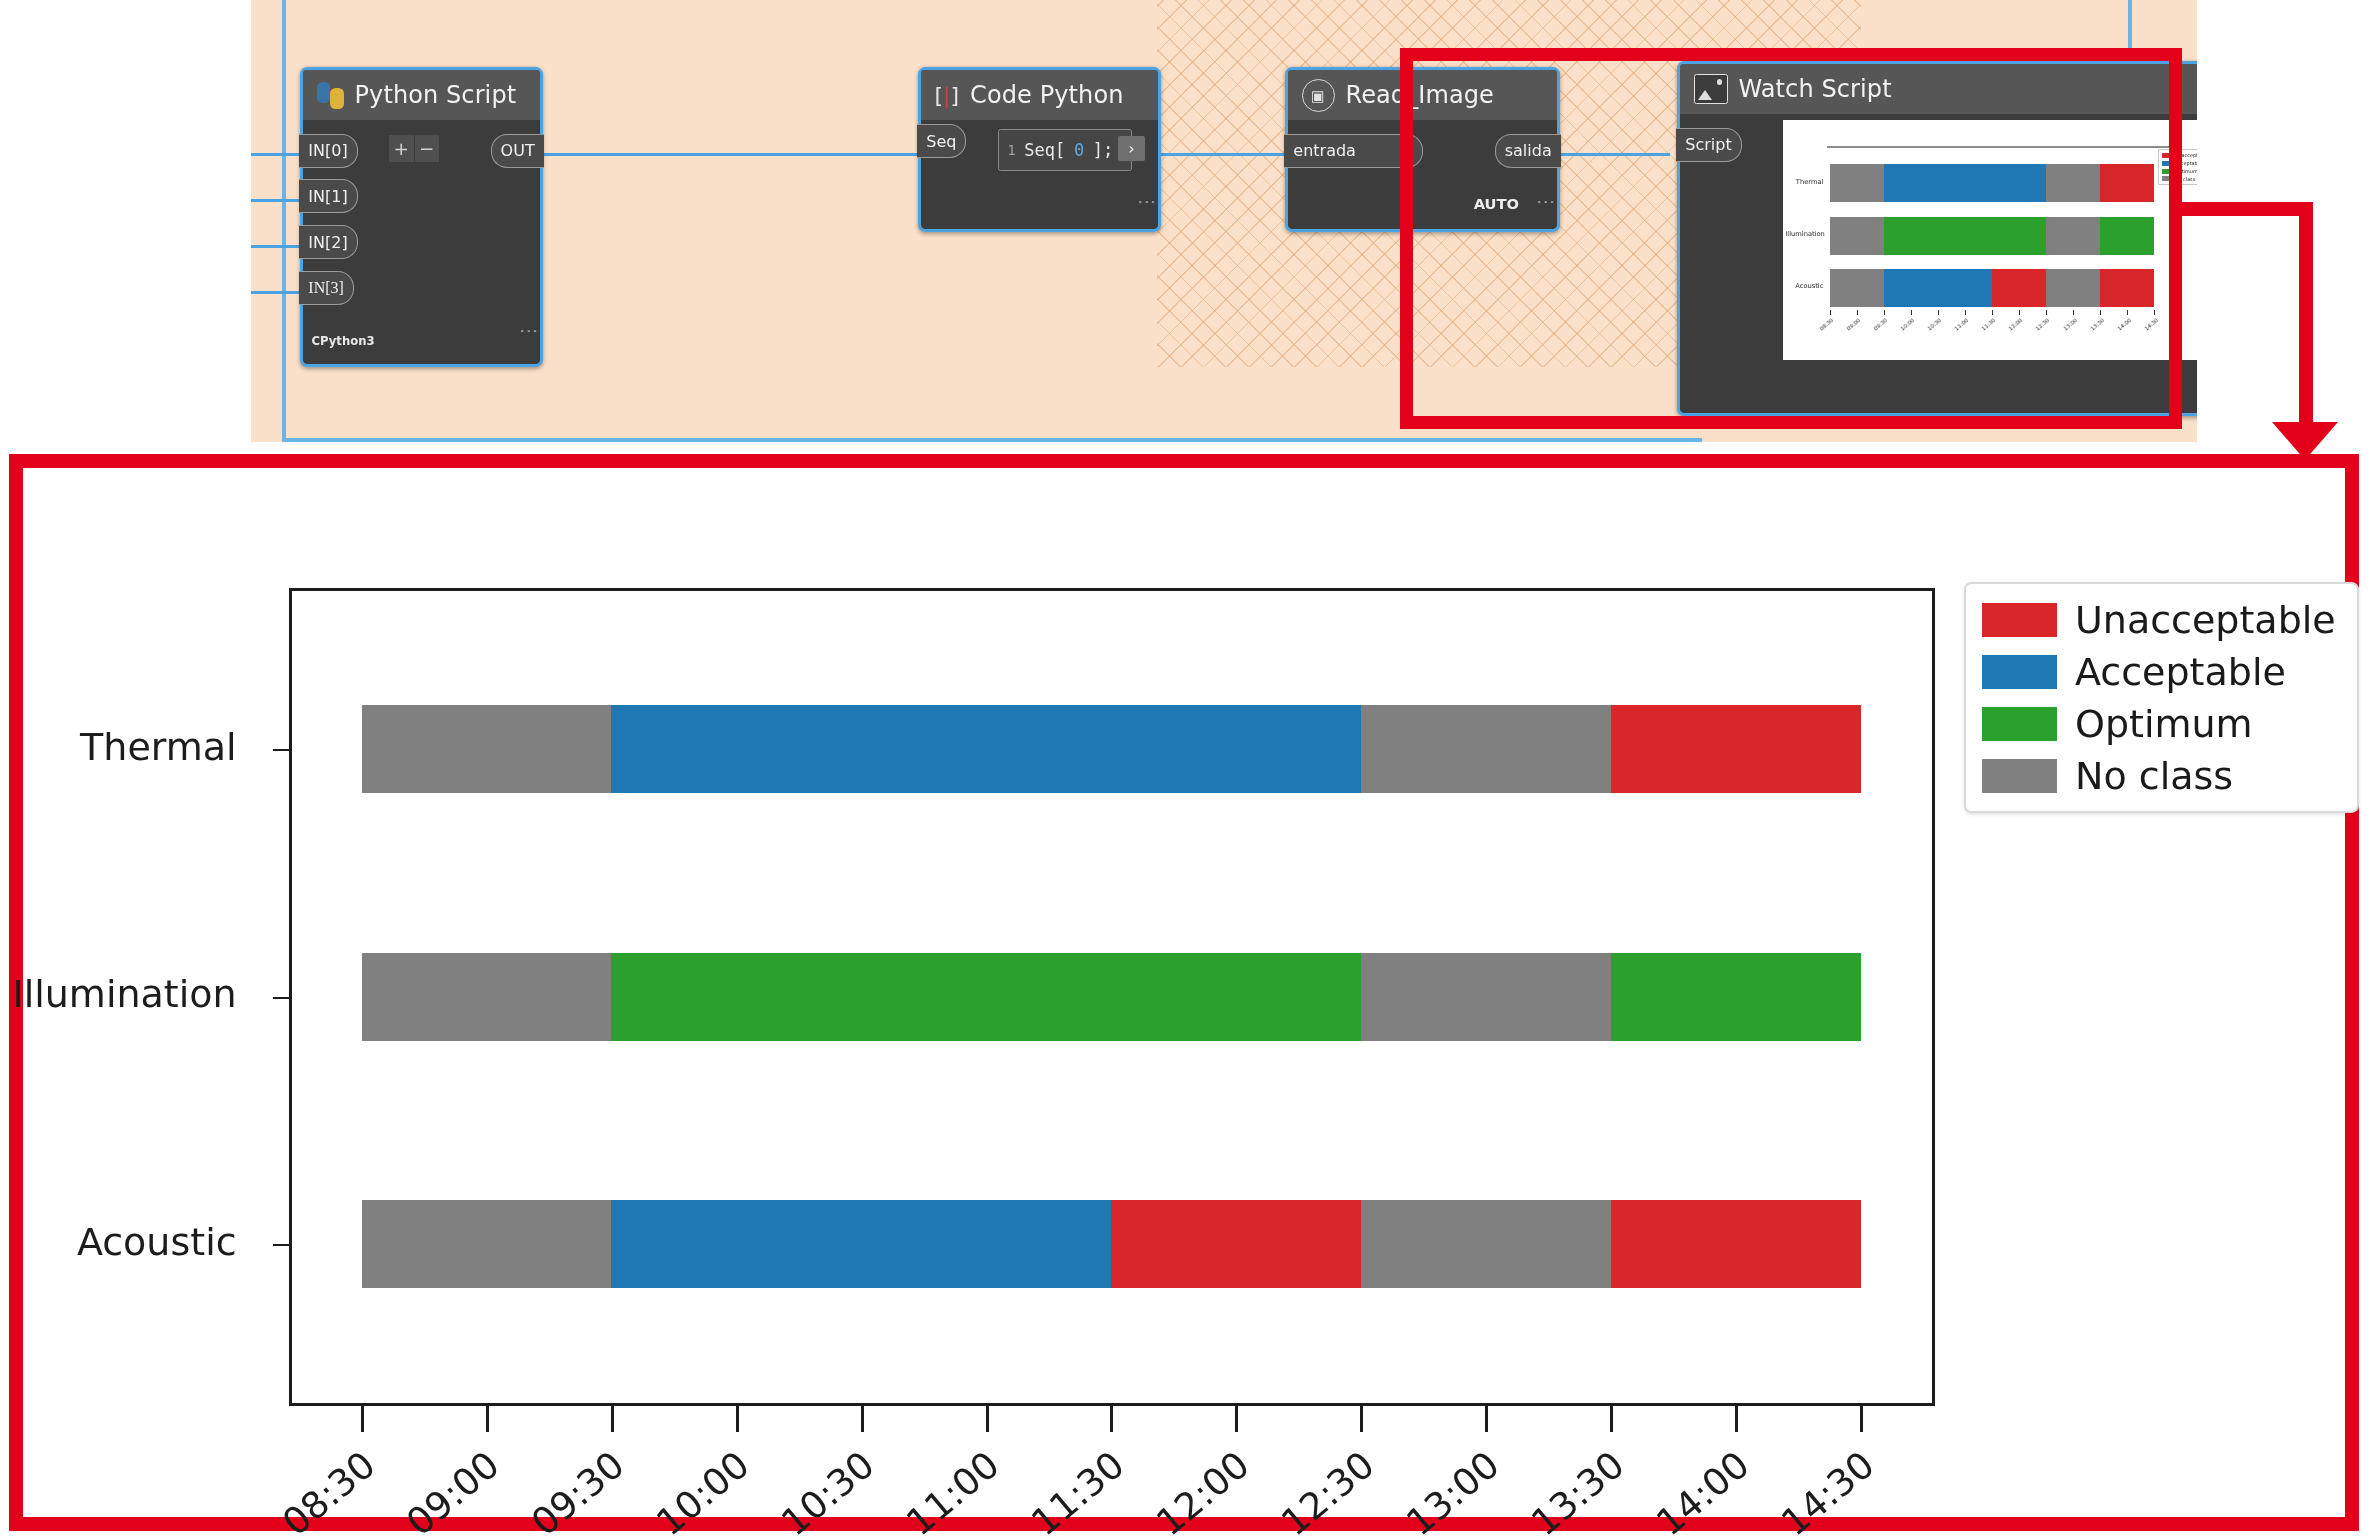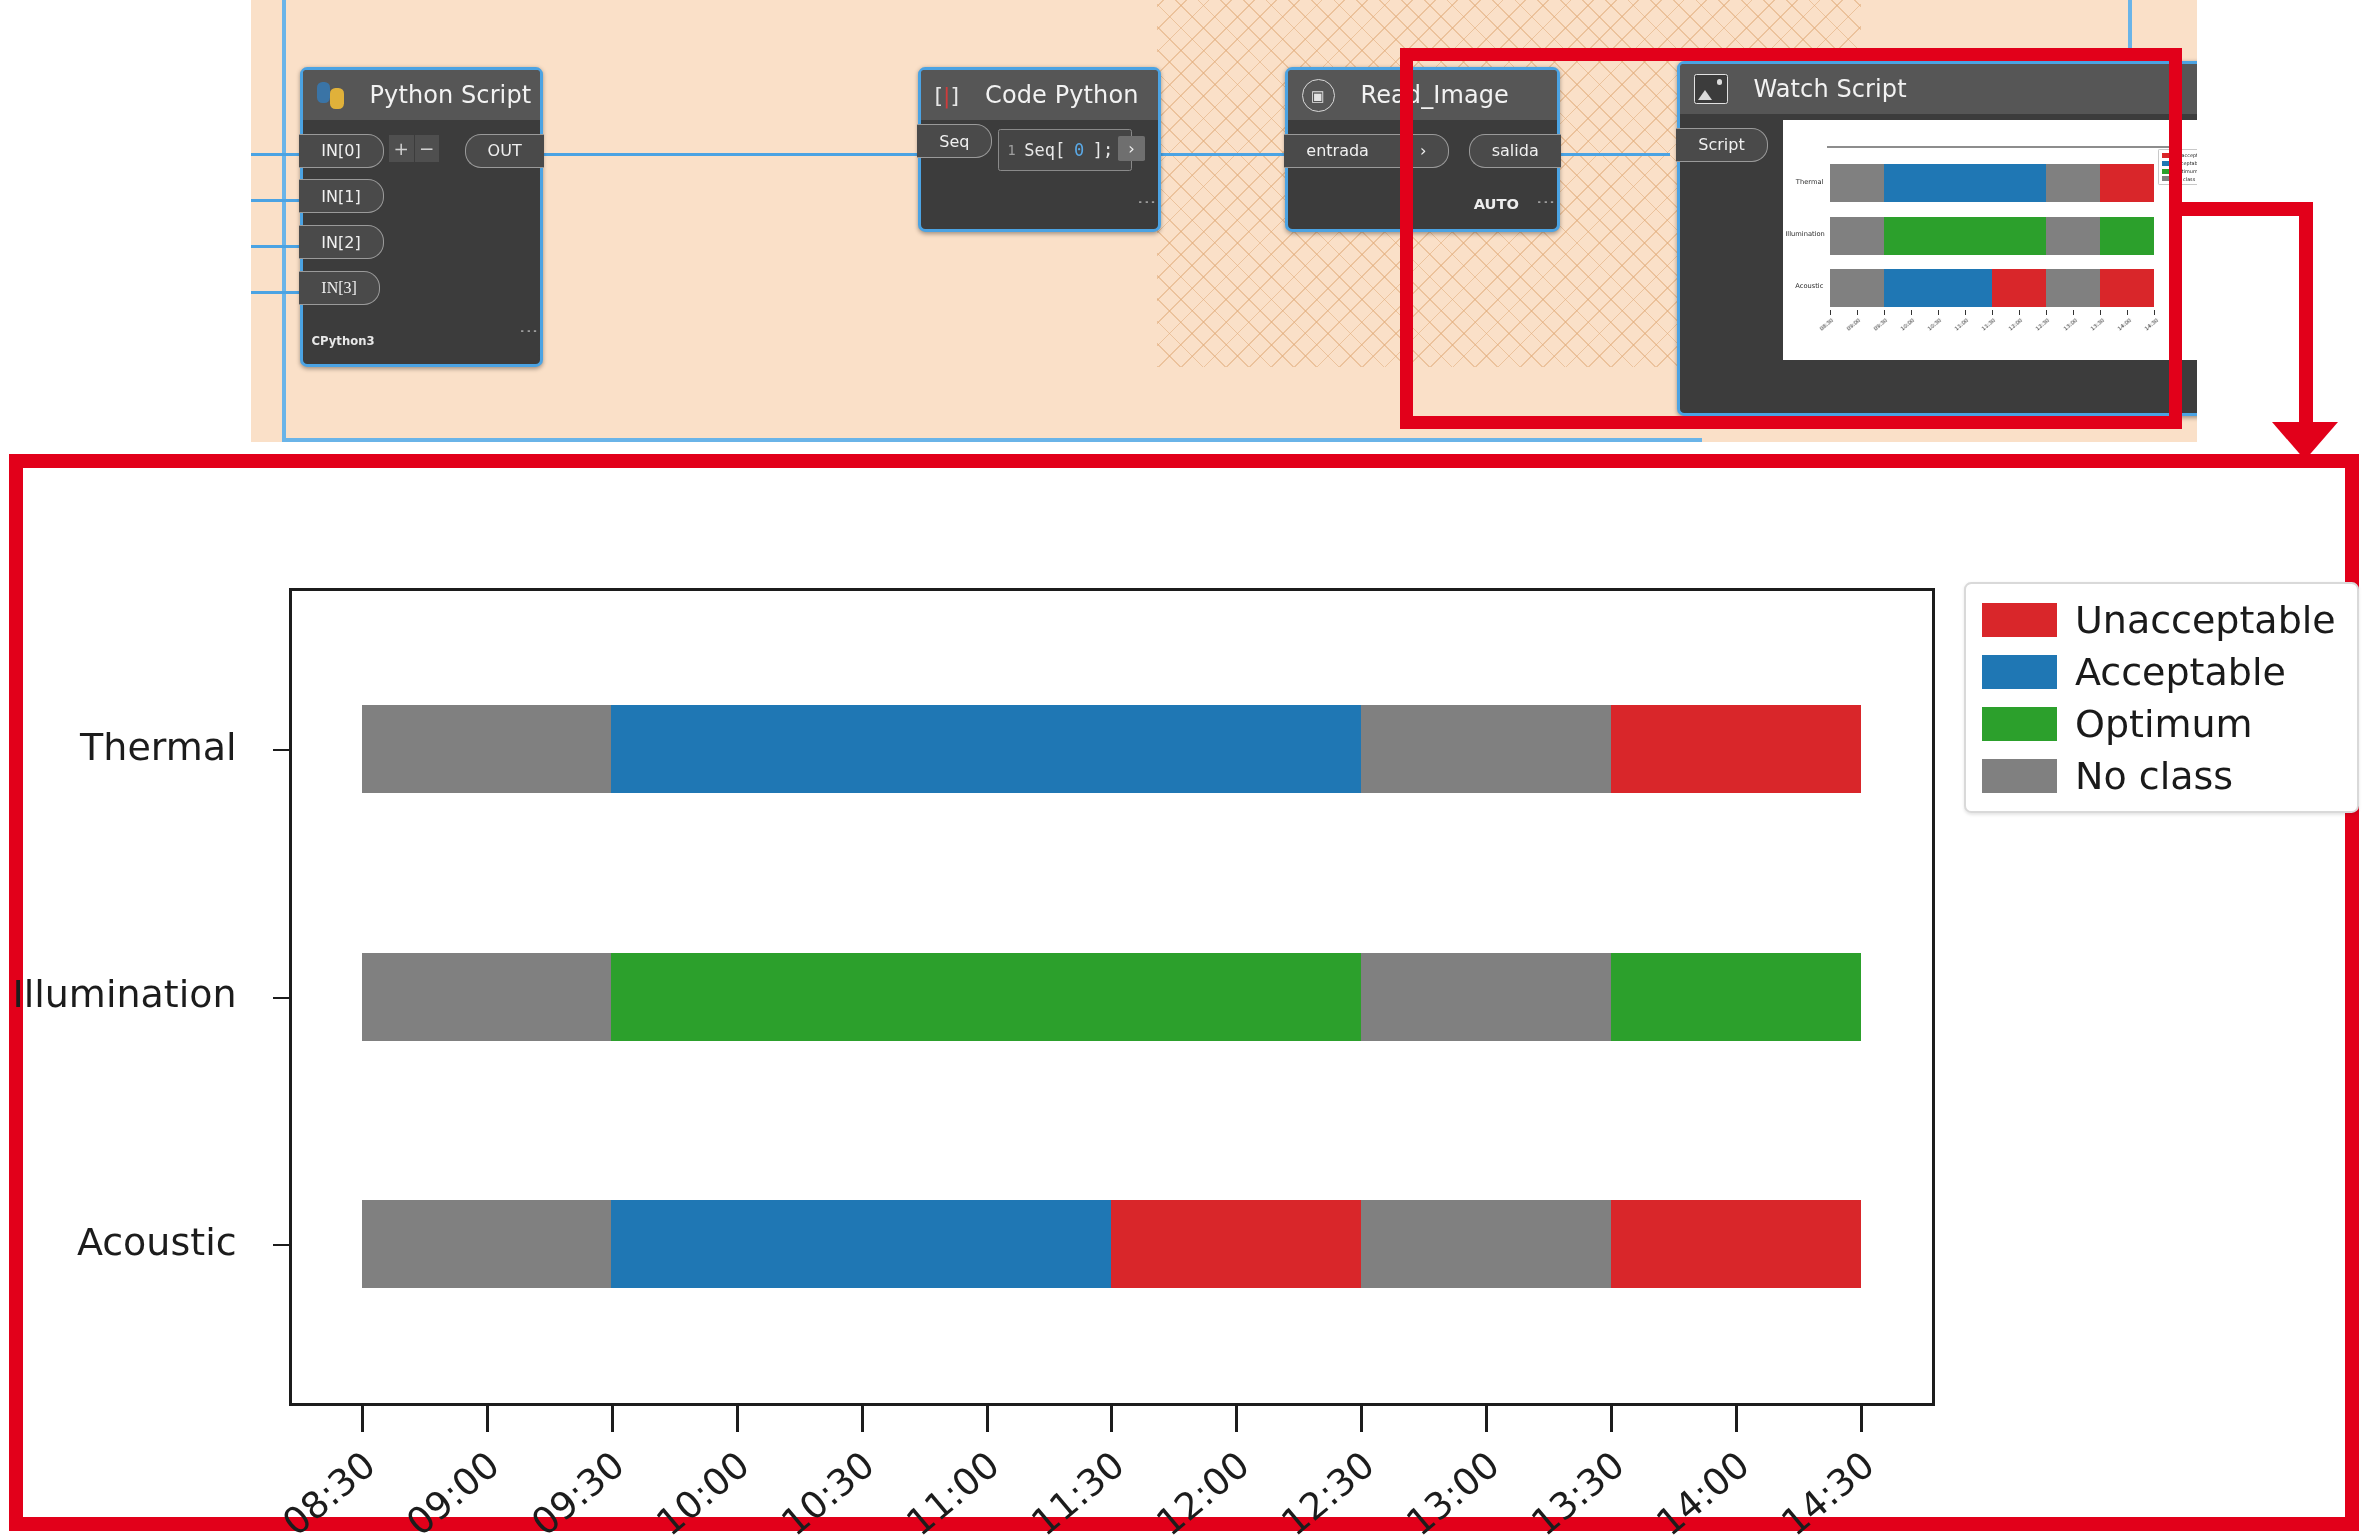--- a/index.html
+++ b/index.html
@@ -31,29 +31,29 @@
   }
 
   .wire{position:absolute;background:#4ba3e3;height:3.1px;}
 
   .node{
     position:absolute;background:#3c3c3c;border:3.7px solid #4ba3e3;
     border-radius:7.3px;box-shadow:0 1.8px 4.3px rgba(0,0,0,.35);
   }
   .node-header{
     height:50px;background:#565656;border-radius:3.1px 3.1px 0 0;
-    display:flex;align-items:center;padding:0 13.5px;gap:26px;
+    display:flex;align-items:center;padding:0 13.5px;gap:11px;
   }
   .node-title{color:#f2f2f2;font-size:24px;white-space:nowrap;letter-spacing:0.1px;}
   .node-body{position:relative;background:#3c3c3c;border-radius:0 0 3.1px 3.1px;}
 
   .port{
     position:absolute;background:#4a4a4a;border:1.2px solid #9a9a9a;
     color:#f0f0f0;font-size:16px;display:flex;align-items:center;
-    height:32px;padding:0 22px;white-space:nowrap;
+    height:32px;padding:0 9px;white-space:nowrap;
   }
   .port-in{border-radius:0 16px 16px 0;border-left:none;left:-3.7px;}
   .port-out{border-radius:16px 0 0 16px;border-right:none;}
 
   .plusminus{
     position:absolute;display:flex;
   }
   .plusminus span{
     width:24.5px;height:27px;background:#4f4f4f;color:#cfcfcf;font-size:18.4px;
     display:flex;align-items:center;justify-content:center;

